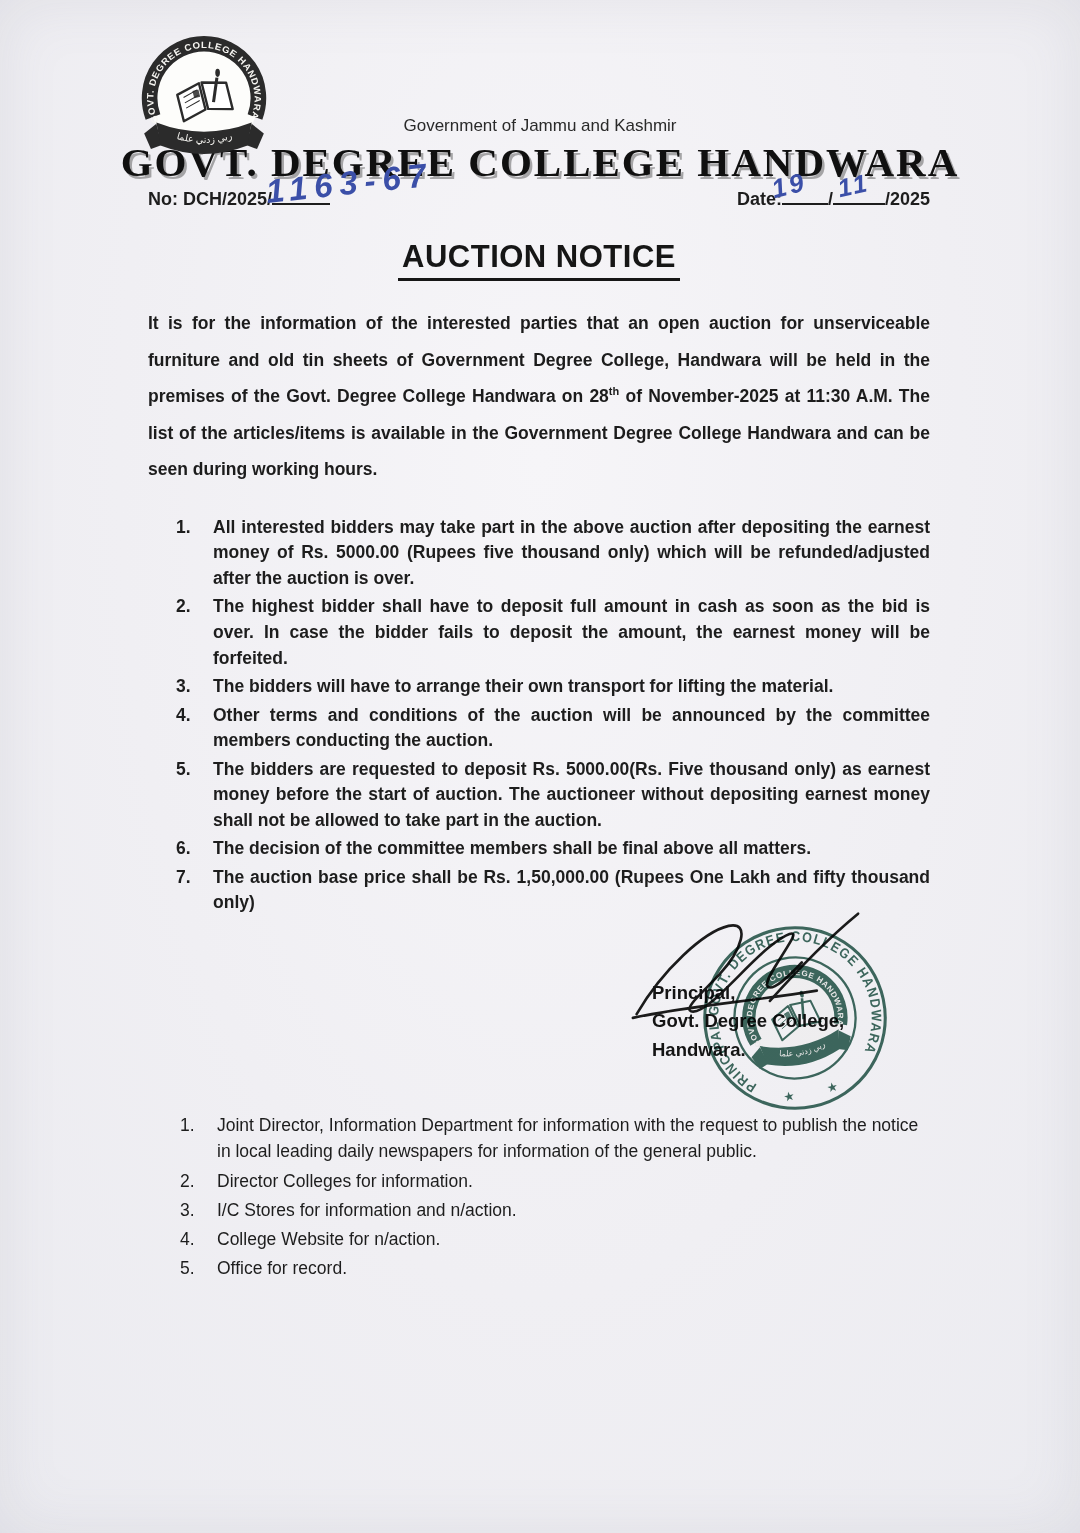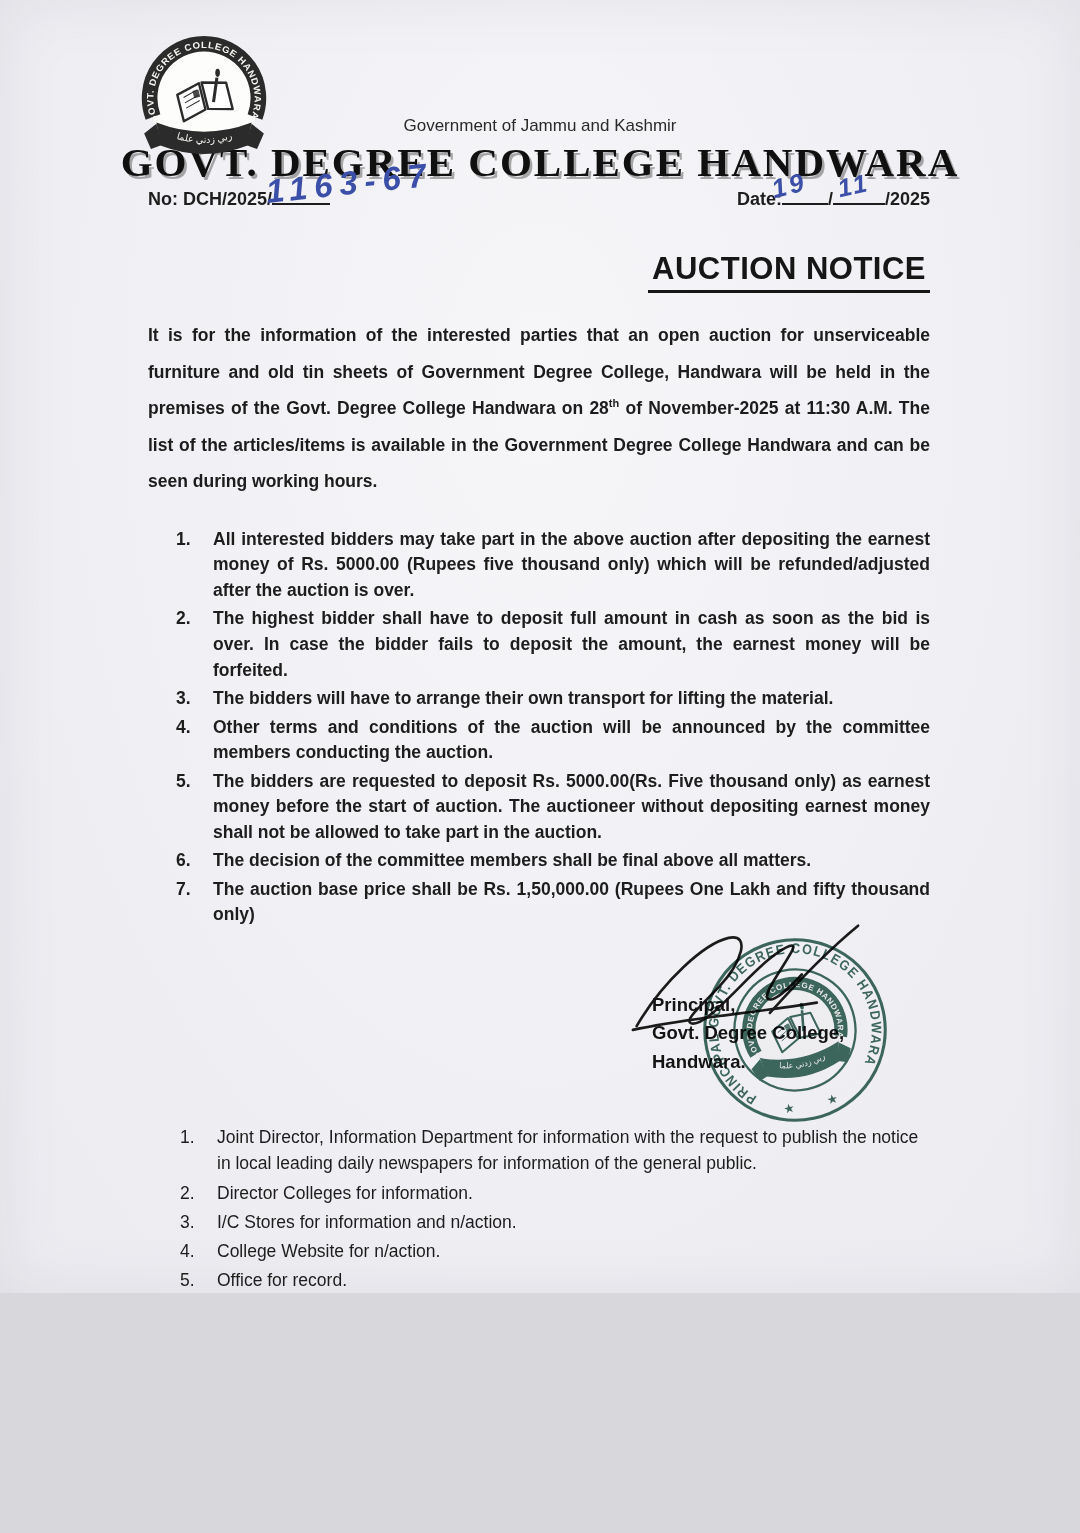--- a/index.html
+++ b/index.html
@@ -1,19 +1,19 @@
 <!DOCTYPE html>
 <html><head>
 <meta charset="utf-8">
 <style>
   * { margin:0; padding:0; box-sizing:border-box; }
   html,body { background:#d8d8dc; }
   .page {
     position:relative;
-    width:1080px; height:1293px;
+    width:1080px; height:1533px;
     margin:0 auto;
     background:
       radial-gradient(ellipse at 50% 30%, #f6f5f8 0%, #f0eff3 55%, #ebebf0 100%);
     color:#1d1d1d;
     font-family:"Liberation Sans", sans-serif;
     overflow:hidden;
     box-shadow: inset 0 0 60px rgba(120,120,140,0.12);
   }
   svg text { font-family:"Liberation Sans", sans-serif; }
 
@@ -44,21 +44,21 @@
   .hand {
     position:absolute; color:#3b4fa8; font-style:italic; white-space:nowrap;
     transform-origin:left bottom;
   }
   .hand-ref  { left:-4px; bottom:-8px; font-size:33px; letter-spacing:7px; transform:rotate(-6deg); }
   .hand-day  { left:-6px; bottom:-2px; font-size:26px; letter-spacing:3px; transform:rotate(-14deg); }
   .hand-month{ left:8px;  bottom:0px;  font-size:25px; letter-spacing:3px; transform:rotate(-12deg); }
 
   
   main { margin:0 150px 0 148px; }
-  .title-wrap { text-align:right; margin-top:41px; }
+  .title-wrap { text-align:center; margin-top:29px; }
   .title {
     display:inline-block; font-size:31px; font-weight:bold; letter-spacing:0.5px;
     color:#161616; border-bottom:3.5px solid #161616; padding:0 4px 3px;
   }
   .intro {
     margin-top:24px; font-size:17.5px; font-weight:bold; color:#1c1c1c;
     line-height:2.09; text-align:justify;
   }
   .intro sup { font-size:11px; font-weight:bold; }
   .terms-heading { margin-top:34px; font-size:17.5px; font-weight:bold; }

